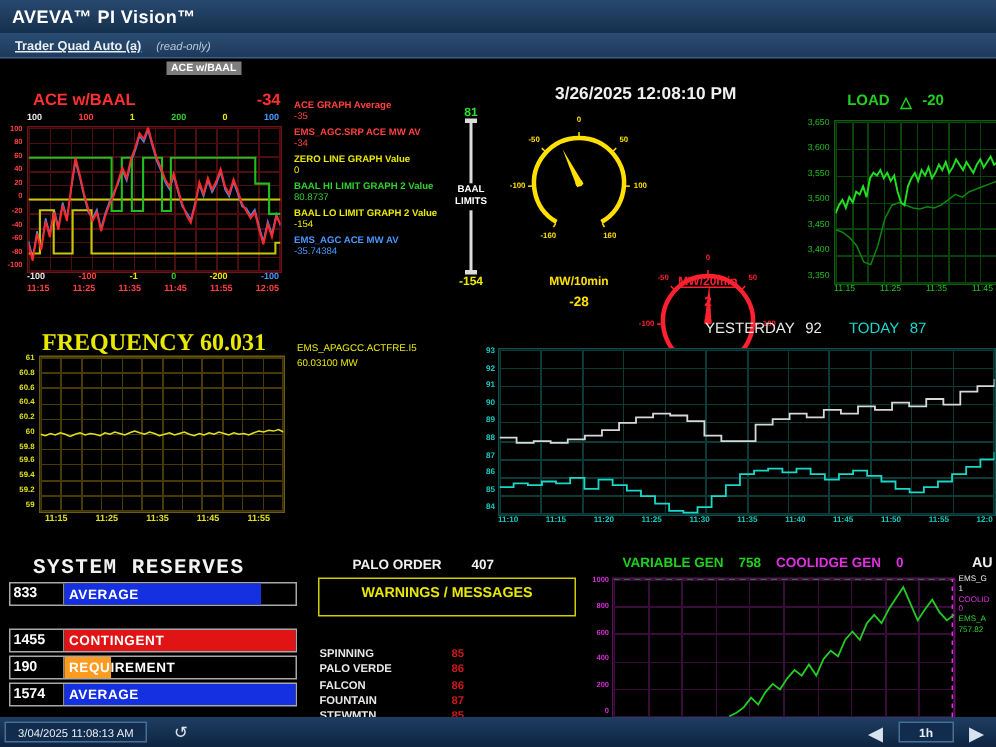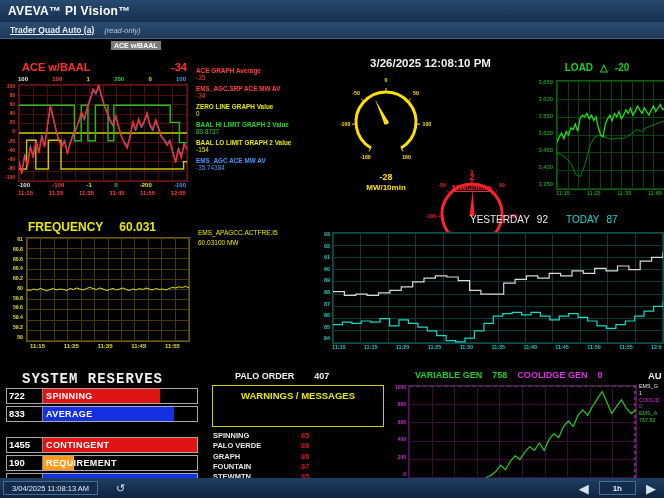--- a/index.html
+++ b/index.html
@@ -34,26 +34,26 @@
   .baal .lo{color:#e8e800;font-size:8px;font-weight:bold;}
   .baal .track{flex:1;width:100%;position:relative;}
   .baal .track .line{position:absolute;left:50%;top:2px;bottom:2px;width:2px;background:#dcdcdc;margin-left:-1px;}
   .baal .track .cap{position:absolute;left:50%;width:8px;height:3px;background:#dcdcdc;margin-left:-4px;}
   .baal .track .lbl{position:absolute;left:50%;top:50%;transform:translate(-50%,-50%);
         background:#000;color:#fff;font-size:6.5px;font-weight:bold;text-align:center;
         line-height:1.2;padding:1px 1px;white-space:nowrap;}
   
   .gauge{position:relative;}
   .gauge .tick{position:absolute;font-size:5.2px;font-weight:bold;transform:translate(-50%,-50%);line-height:1;}
-  .gval{text-align:center;font-size:9px;font-weight:bold;}
+  .gval{text-align:center;font-size:9px;font-weight:bold;margin-top:24px;}
   .gunit{text-align:center;font-size:8px;font-weight:bold;}
   .clock{text-align:center;font-size:11.5px;font-weight:bold;color:#f0f0f0;}
   
   .ld-title{display:flex;justify-content:center;gap:7px;color:#20d020;font-weight:bold;font-size:10px;}
-  .fq-title{display:flex;gap:16px;color:#e8e800;font-weight:bold;font-size:12px;}
+  .fq-title{display:flex;gap:4px;color:#e8e800;font-weight:bold;font-size:16px;font-family:Liberation Serif, serif;}
   .tag{font-size:6.5px;color:#e8e800;line-height:1.5;}
   .temps-title{display:flex;gap:18px;font-weight:normal;font-size:10px;}
   .temps-title .y{color:#eaeaea;display:flex;gap:7px;}
   .temps-title .t{color:#18d8d0;display:flex;gap:7px;}
   
   .res-title{font-size:14px;font-weight:bold;letter-spacing:1px;color:#f2f2f2;font-family:Liberation Mono, monospace;}
   .rrow{display:flex;height:14px;border:1px solid #a8a8a8;margin-bottom:2px;background:#000;}
   .rnum{width:36px;padding:0 2px;font-weight:bold;font-size:9.5px;line-height:13px;color:#fff;
         border-right:1px solid #888;box-sizing:border-box;}
   .rbar{flex:1;position:relative;}
@@ -182,20 +182,30 @@
       <div class="lgname" style="color: rgb(232, 232, 0);">ZERO LINE GRAPH Value</div>
       <div class="lgval" style="color: rgb(232, 232, 0);">0</div>
       <div class="lgname" style="color: rgb(48, 208, 48);">BAAL HI LIMIT GRAPH 2 Value</div>
       <div class="lgval" style="color: rgb(48, 208, 48);">80.8737</div>
       <div class="lgname" style="color: rgb(232, 232, 0);">BAAL LO LIMIT GRAPH 2 Value</div>
       <div class="lgval" style="color: rgb(232, 232, 0);">-154</div>
       <div class="lgname" style="color: rgb(72, 152, 255);">EMS_AGC ACE MW AV</div>
       <div class="lgval" style="color: rgb(72, 152, 255);">-35.74384</div>
     </div>
 
+  <div class="abs baal" style="left:290px;top:70px;width:48px;height:122px;">
+    <span class="hi">81</span>
+    <div class="track">
+      <div class="line"></div>
+      <div class="cap" style="top:0;"></div>
+      <div class="cap" style="bottom:0;"></div>
+      <span class="lbl">BAAL<br>LIMITS</span>
+    </div>
+    <span class="lo">-154</span>
+  </div>
 
   <div class="abs clock" style="left:333px;top:57px;width:195px;">3/26/2025 12:08:10 PM</div>
   <div class="abs gauge" style="left:338px;top:80px;width:96px;height:92px;"><span class="tick" style="color: rgb(255, 224, 0); left: 27.5px; top: 77.507px;">-160</span><span class="tick" style="color: rgb(255, 224, 0); left: 7.08778px; top: 44.6815px;">-100</span><span class="tick" style="color: rgb(255, 224, 0); left: 18.0756px; top: 13.9727px;">-50</span><span class="tick" style="color: rgb(255, 224, 0); left: 48px; top: 1px;">0</span><span class="tick" style="color: rgb(255, 224, 0); left: 77.9244px; top: 13.9727px;">50</span><span class="tick" style="color: rgb(255, 224, 0); left: 88.9122px; top: 44.6815px;">100</span><span class="tick" style="color: rgb(255, 224, 0); left: 68.5px; top: 77.507px;">160</span><svg width="96" height="92">
         <path d="M 33 67.98 A 30 30 0 1 1 63 67.98" fill="none" stroke="#ffe000" stroke-width="3"></path>
         <line x1="32.5" y1="68.84678751731761" x2="31.000000000000004" y2="71.44486372867092" stroke="#ffe000" stroke-width="1"></line>
         <line x1="17.06637337960329" y1="44.02749700613443" x2="14.072796609887483" y2="44.22370639382486" stroke="#ffe000" stroke-width="1"></line>
         <line x1="25.374213746367097" y1="20.808638637290986" x2="23.18462152827359" y2="18.757861731222373" stroke="#ffe000" stroke-width="1"></line>
         <line x1="48" y1="11" x2="48" y2="8" stroke="#ffe000" stroke-width="1"></line>
         <line x1="70.6257862536329" y1="20.808638637290986" x2="72.8153784717264" y2="18.757861731222373" stroke="#ffe000" stroke-width="1"></line>
         <line x1="78.93362662039671" y1="44.02749700613443" x2="81.92720339011251" y2="44.22370639382486" stroke="#ffe000" stroke-width="1"></line>
@@ -384,27 +394,20 @@
       <span>11:40</span>
       <span>11:45</span>
       <span>11:50</span>
       <span>11:55</span>
       <span>12:0</span>
     </div>
 
   <div class="abs res-title" style="left:22px;top:371px;">SYSTEM RESERVES</div>
   <div class="abs" id="reserve-rows" style="left:6px;top:388px;width:192px;">
       <div class="rrow">
-        <span class="rnum">722</span>
-        <span class="rbar">
-          <i style="width: 76%; background: rgb(224, 20, 20);"></i>
-          <b>SPINNING</b>
-        </span>
-      </div>
-      <div class="rrow">
         <span class="rnum">833</span>
         <span class="rbar">
           <i style="width: 85%; background: rgb(20, 48, 224);"></i>
           <b>AVERAGE</b>
         </span>
       </div>
       <div class="rgap"></div>
       <div class="rrow">
         <span class="rnum">1455</span>
         <span class="rbar">
@@ -425,34 +428,34 @@
           <i style="width: 100%; background: rgb(20, 48, 224);"></i>
           <b>AVERAGE</b>
         </span>
       </div>
     </div>
 
   <div class="abs water" style="left:235px;top:371px;">
     <span>PALO ORDER</span>
     <span>407</span>
   </div>
-  <div class="abs warnbox" style="left:212px;top:385px;width:172px;height:42px;text-align:center;">
+  <div class="abs warnbox" style="left:212px;top:385px;width:172px;height:26px;text-align:center;">
     <div class="wt">WARNINGS / MESSAGES</div>
   </div>
   <div class="abs" id="stations" style="left:213px;top:431px;width:160px;">
       <div class="strow">
         <span class="sn">SPINNING</span>
         <span class="sv">85</span>
       </div>
       <div class="strow">
         <span class="sn">PALO VERDE</span>
         <span class="sv">86</span>
       </div>
       <div class="strow">
-        <span class="sn">GRAPH</span>
+        <span class="sn">FALCON</span>
         <span class="sv">86</span>
       </div>
       <div class="strow">
         <span class="sn">FOUNTAIN</span>
         <span class="sv">87</span>
       </div>
       <div class="strow">
         <span class="sn">STEWMTN</span>
         <span class="sv">85</span>
       </div>

